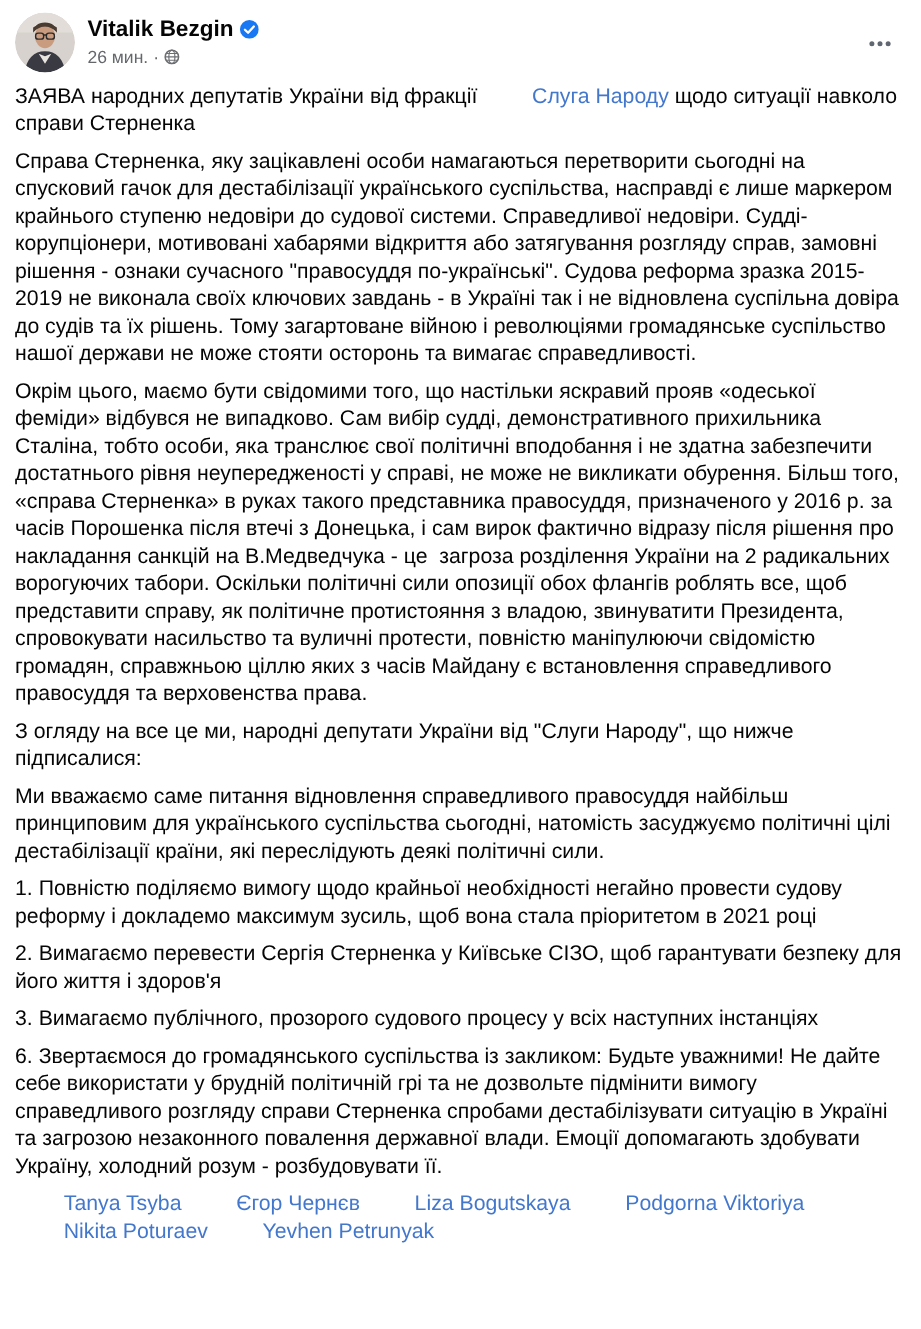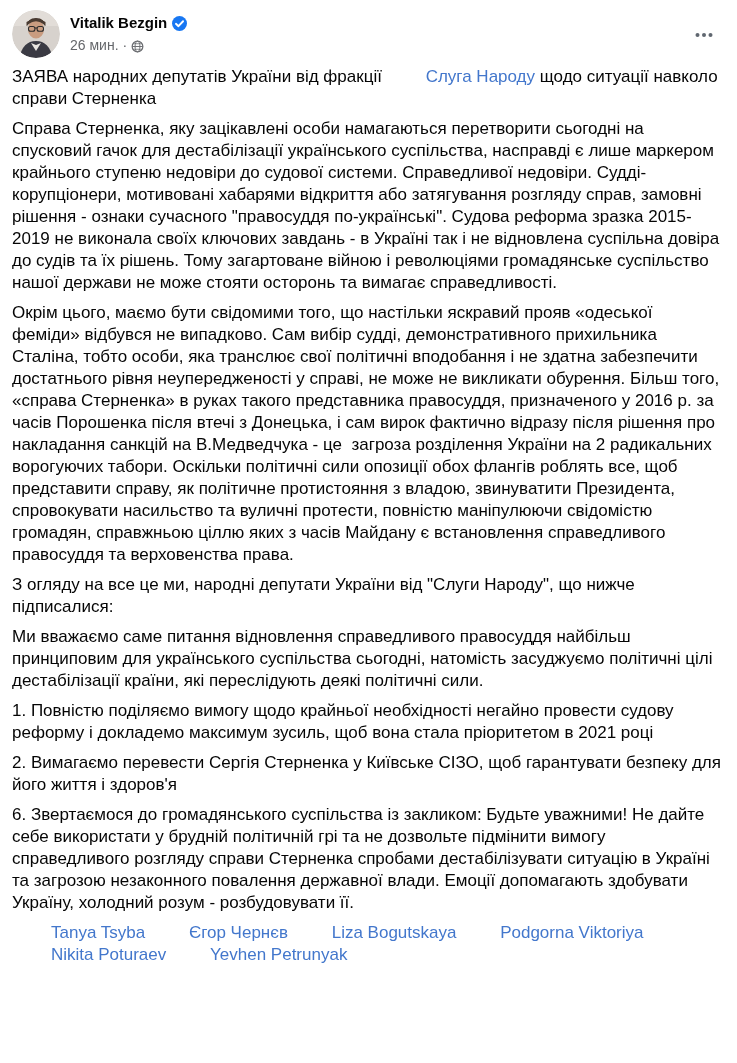--- a/index.html
+++ b/index.html
@@ -14,23 +14,23 @@
     width:737px;
     font-family:"Liberation Sans","DejaVu Sans",sans-serif;
     color:var(--text);
   }
   .post{width:737px;padding:10px 14px 12px 12px;background:#fff;position:relative;}
   .post-header{display:flex;align-items:flex-start;gap:10px;margin-bottom:8px;position:relative;}
   .avatar{width:48px;height:48px;border-radius:50%;overflow:hidden;flex:0 0 48px;cursor:pointer;}
   .avatar svg{display:block;}
   .author-block{display:flex;flex-direction:column;padding-top:3px;}
   .author-row{display:flex;align-items:center;gap:5px;}
-  .author-name{font-size:15px;font-weight:700;color:var(--text);line-height:20px;cursor:pointer;}
+  .author-name{font-size:18px;font-weight:700;color:var(--text);line-height:20px;cursor:pointer;}
   .verified{width:15px;height:15px;display:inline-flex;}
-  .meta-row{display:flex;align-items:flex-end;gap:4px;margin-top:4px;font-size:14px;color:var(--secondary);line-height:16px;}
+  .meta-row{display:flex;align-items:center;gap:4px;margin-top:4px;font-size:14px;color:var(--secondary);line-height:16px;}
   .meta-row .sep{color:var(--secondary);}
   .globe{width:13px;height:13px;display:inline-flex;opacity:.95;}
   .more-button{
     position:absolute;top:8px;right:2px;width:34px;height:34px;
     display:flex;align-items:center;justify-content:center;border-radius:50%;cursor:pointer;
   }
   .post-body p{margin:0 0 8px 0;font-size:17px;line-height:22px;color:var(--text);white-space:pre-wrap;}
   .post-body p:last-child{margin-bottom:0;}
   a.inline-link,a.mention,a.hashtag{color:var(--link);text-decoration:none;cursor:pointer;margin-left:39px;}
   .mentions-paragraph,.hashtags-paragraph{color:var(--link);}
@@ -98,17 +98,18 @@
   </div>
 
   <div class="post-body">
       <p><span>ЗАЯВА народних депутатів України від фракції </span><a class="inline-link">Слуга Народу</a><span> щодо ситуації навколо справи Стерненка</span></p>
       <p><span>Справа Стерненка, яку зацікавлені особи намагаються перетворити сьогодні на спусковий гачок для дестабілізації українського суспільства, насправді є лише маркером крайнього ступеню недовіри до судової системи. Справедливої недовіри. Судді-корупціонери, мотивовані хабарями відкриття або затягування розгляду справ, замовні рішення - ознаки сучасного "правосуддя по-українські". Судова реформа зразка 2015-2019 не виконала своїх ключових завдань - в Україні так і не відновлена суспільна довіра до судів та їх рішень. Тому загартоване війною і революціями громадянське суспільство нашої держави не може стояти осторонь та вимагає справедливості.</span></p>
       <p><span>Окрім цього, маємо бути свідомими того, що настільки яскравий прояв «одеської феміди» відбувся не випадково. Сам вибір судді, демонстративного прихильника Сталіна, тобто особи, яка транслює свої політичні вподобання і не здатна забезпечити достатнього рівня неупередженості у справі, не може не викликати обурення. Більш того, «справа Стерненка» в руках такого представника правосуддя, призначеного у 2016 р. за часів Порошенка після втечі з Донецька, і сам вирок фактично відразу після рішення про накладання санкцій на В.Медведчука - це  загроза розділення України на 2 радикальних ворогуючих табори. Оскільки політичні сили опозиції обох флангів роблять все, щоб представити справу, як політичне протистояння з владою, звинуватити Президента, спровокувати насильство та вуличні протести, повністю маніпулюючи свідомістю громадян, справжньою ціллю яких з часів Майдану є встановлення справедливого правосуддя та верховенства права.</span></p>
       <p><span>З огляду на все це ми, народні депутати України від "Слуги Народу", що нижче підписалися:</span></p>
       <p><span>Ми вважаємо саме питання відновлення справедливого правосуддя найбільш принциповим для українського суспільства сьогодні, натомість засуджуємо політичні цілі дестабілізації країни, які переслідують деякі політичні сили.</span></p>
       <p><span>1. Повністю поділяємо вимогу щодо крайньої необхідності негайно провести судову реформу і докладемо максимум зусиль, щоб вона стала пріоритетом в 2021 році</span></p>
       <p><span>2. Вимагаємо перевести Сергія Стерненка у Київське СІЗО, щоб гарантувати безпеку для його життя і здоров'я</span></p>
+      <p><span>3. Вимагаємо публічного, прозорого судового процесу у всіх наступних інстанціях</span></p>
       <p><span>6. Звертаємося до громадянського суспільства із закликом: Будьте уважними! Не дайте себе використати у брудній політичній грі та не дозвольте підмінити вимогу справедливого розгляду справи Стерненка спробами дестабілізувати ситуацію в Україні та загрозою незаконного повалення державної влади. Емоції допомагають здобувати Україну, холодний розум - розбудовувати її.</span></p>
       <p class="mentions-paragraph"><a class="mention">Tanya Tsyba</a> <a class="mention">Єгор Чернєв</a> <a class="mention">Liza Bogutskaya</a> <a class="mention">Podgorna Viktoriya</a> <a class="mention">Nikita Poturaev</a> <a class="mention">Yevhen Petrunyak</a>         </p>
     </div>
 
 </div>
 
 </body></html>

